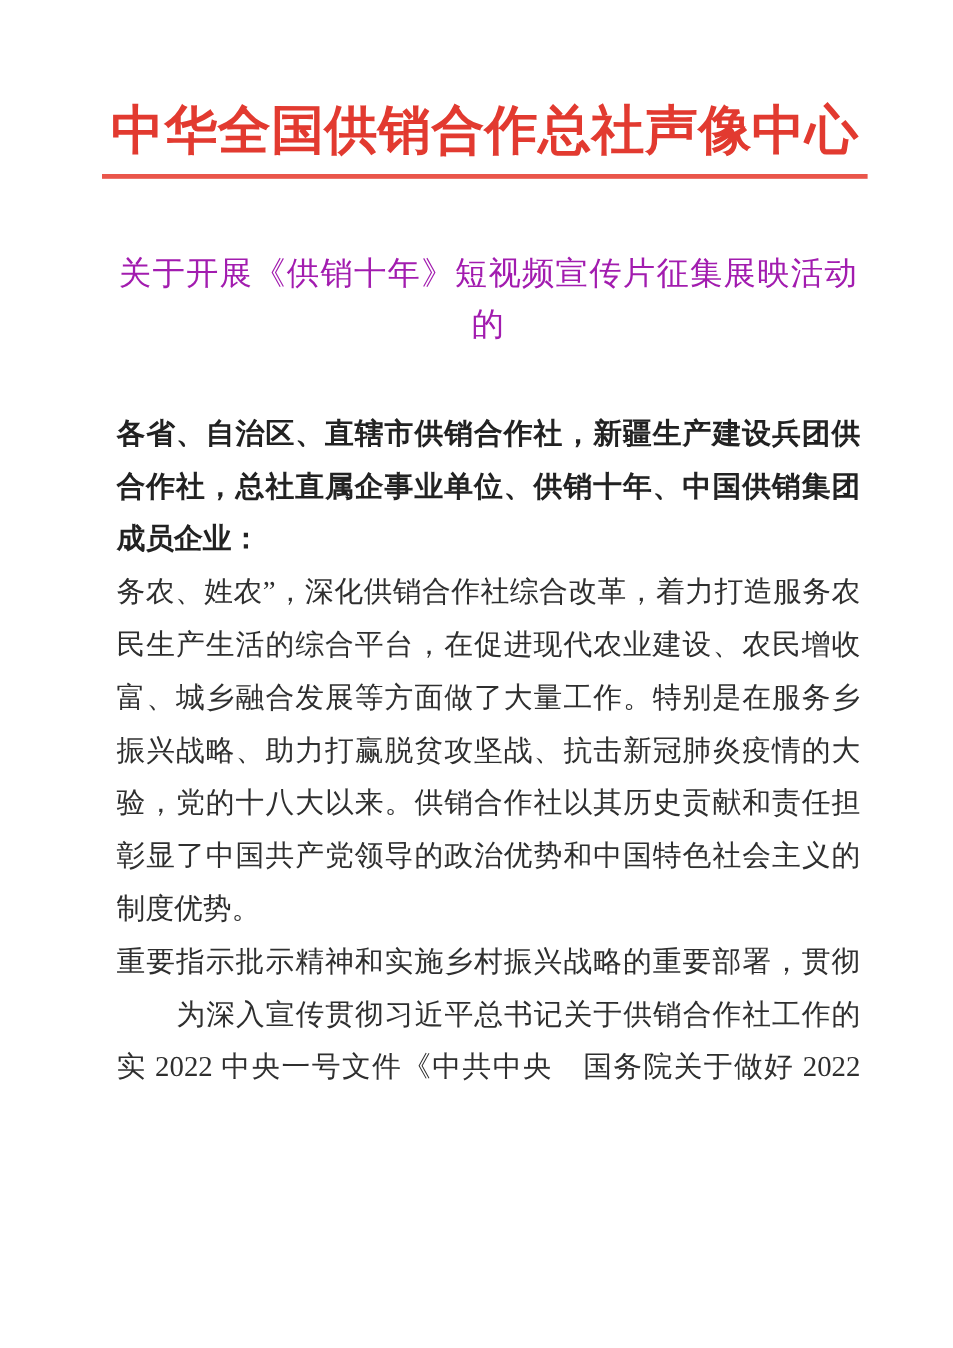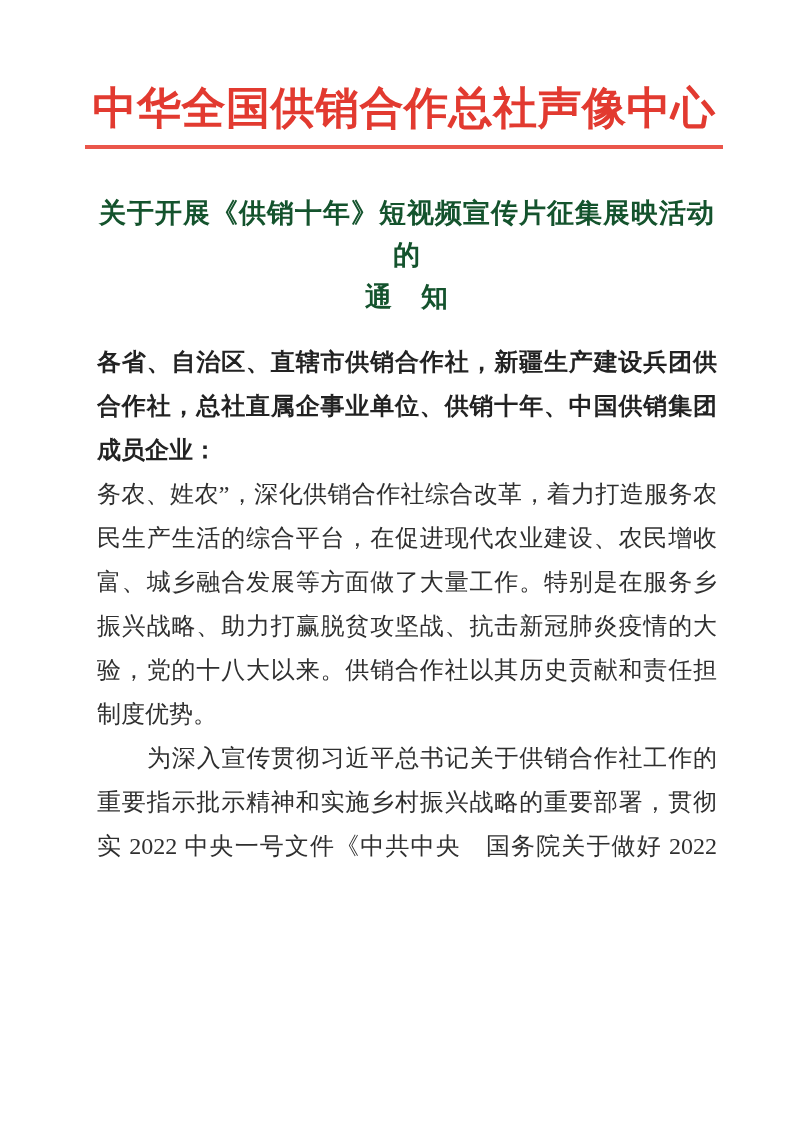--- a/index.html
+++ b/index.html
@@ -33,30 +33,30 @@
   .letterhead-rule {
     position: absolute;
     top: 145px;
     left: 85px;
     width: 638px;
     height: 4px;
     background: var(--rule-red, #ea564b);
   }
   .doc-title {
     position: absolute;
-    top: 192px;
+    top: 207px;
     left: 97px;
     width: 620px;
     text-align: center;
     font-family: "Liberation Sans", "DejaVu Sans", sans-serif;
     font-size: 27px;
-    font-weight: 700;
+    font-weight: 400;
     line-height: 42px;
     letter-spacing: 1px;
-    color: #14532d;
+    color: #a21caf;
   }
   .doc-body {
     position: absolute;
     top: 340px;
     left: 97px;
     width: 620px;
     font-size: 24px;
     line-height: 44px;
     color: var(--body-text, #2f2f2f);
     font-family: "Liberation Serif", "DejaVu Serif", serif;
@@ -82,31 +82,31 @@
 <body>
 
 <div class="page">
 
   <h1 class="letterhead-name">中华全国供销合作总社声像中心</h1>
 
   <div class="letterhead-rule"></div>
 
   <div class="doc-title">
     <div>关于开展《供销十年》短视频宣传片征集展映活动的</div>
-    <div>通　知</div>
   </div>
 
   <main class="doc-body">
       <div class="line bold j">各省、自治区、直辖市供销合作社，新疆生产建设兵团供销</div>
       <div class="line bold j">合作社，总社直属企事业单位、供销十年、中国供销集团及</div>
       <div class="line bold">成员企业：</div>
       <div class="line j">务农、姓农”，深化供销合作社综合改革，着力打造服务农</div>
       <div class="line j">民生产生活的综合平台，在促进现代农业建设、农民增收致</div>
       <div class="line j">富、城乡融合发展等方面做了大量工作。特别是在服务乡村</div>
       <div class="line j">振兴战略、助力打赢脱贫攻坚战、抗击新冠肺炎疫情的大战</div>
       <div class="line j">验，党的十八大以来。供销合作社以其历史贡献和责任担当，</div>
+      <div class="line j">彰显了中国共产党领导的政治优势和中国特色社会主义的</div>
       <div class="line">制度优势。</div>
+      <div class="line j">重要指示批示精神和实施乡村振兴战略的重要部署，贯彻落</div>
       <div class="line j ind">为深入宣传贯彻习近平总书记关于供销合作社工作的</div>
-      <div class="line j">重要指示批示精神和实施乡村振兴战略的重要部署，贯彻落</div>
       <div class="line j">实 2022 中央一号文件《中共中央　国务院关于做好 2022 年</div>
     </main>
 
 </div>
 
 </body></html>

